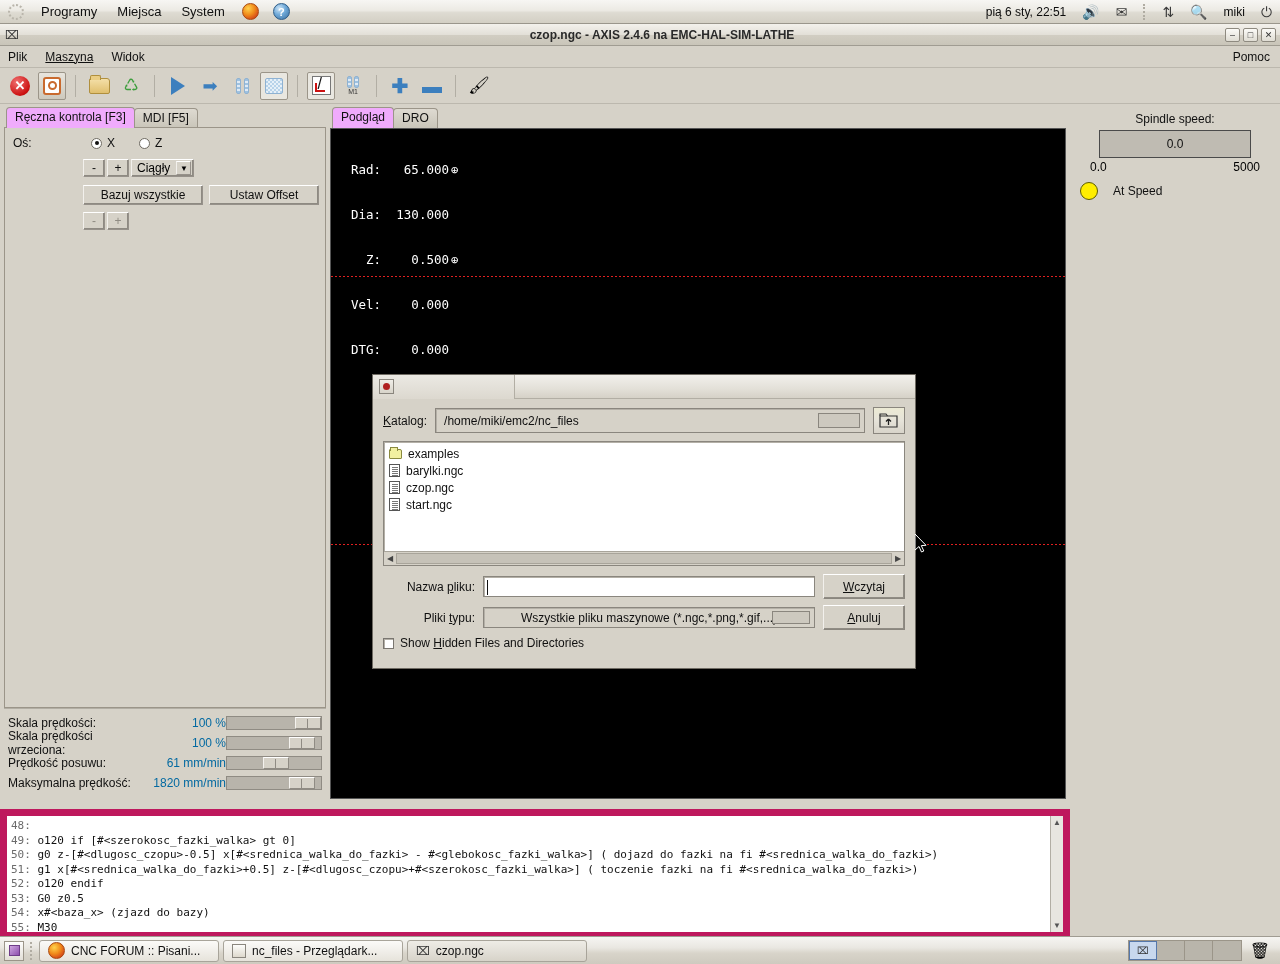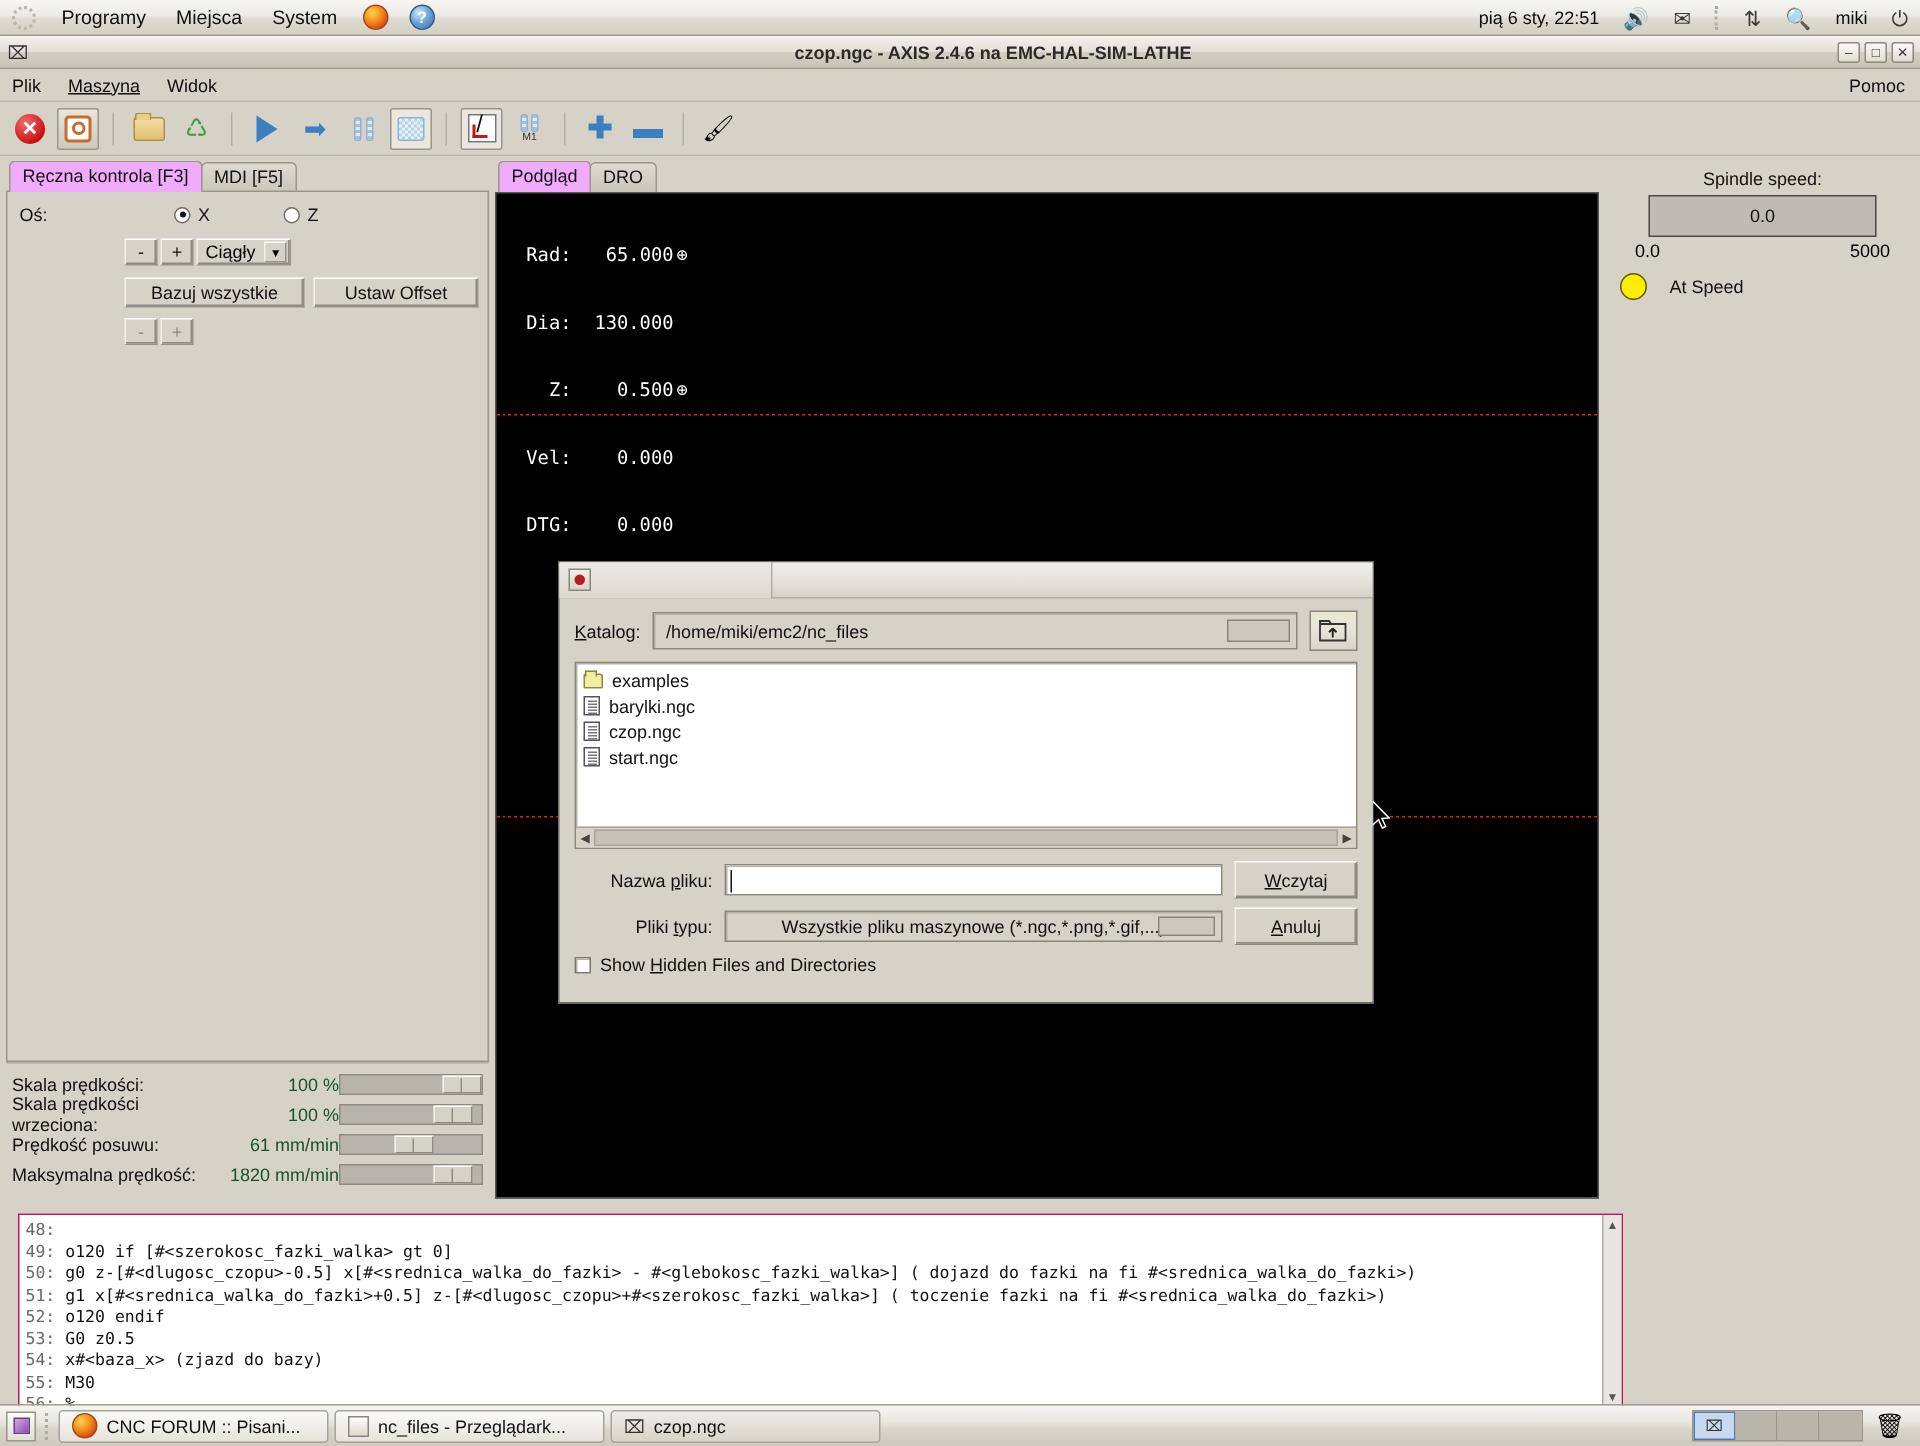--- a/index.html
+++ b/index.html
@@ -141,21 +141,21 @@
   .combo .arrow{width:15px;height:14px;border:1px solid #96918a;border-top-color:#fff;border-left-color:#f2f0ec;
      background:#d6d2c8;display:flex;align-items:center;justify-content:center;font-size:8px;}
   .spindle-icon{width:19px;height:19px;border:1px solid #96918a;background:#d6d2c8;
      display:flex;align-items:center;justify-content:center;font-size:13px;color:#7a2d7a;
      box-shadow:inset -1px -1px 0 #8e8a82;}
 
   
   #slider-block{border-top:1px solid #b2aea4;padding:4px 4px 6px 4px;}
   .srow{display:flex;align-items:center;height:20px;}
   .srow .name{font-size:12px;color:#101010;}
-  .srow .val{font-size:12px;color:#14532d;text-align:right;}
+  .srow .val{font-size:12px;color:#0369a1;text-align:right;}
   .slider{height:14px;background:#b8b4ab;border:1px solid #8f8b83;position:relative;flex:1;}
   .slider .thumb{position:absolute;top:0;width:26px;height:12px;background:#d6d2c8;
      border:1px solid #8f8b83;border-top-color:#fff;border-left-color:#f4f2ee;}
   .slider .thumb:after{content:"";position:absolute;left:11px;top:1px;width:1px;height:9px;background:#8f8b83;}
 
   
   #right-pane{flex:1;padding:3px 4px 0 0;display:flex;flex-direction:column;}
   #gl-area{
     background:#000;border:1px solid #555;flex:1;position:relative;overflow:hidden;
     font-family:"DejaVu Sans Mono", monospace;
@@ -172,22 +172,22 @@
   #spindle-pane{width:210px;padding-top:8px;text-align:center;}
   #spindle-pane .sp-title{font-size:12px;color:#101010;}
   .sp-box{width:152px;height:28px;margin:4px auto 0 auto;border:1px solid #4a4a4a;background:#bfbbb2;
      display:flex;align-items:center;justify-content:center;font-size:12px;color:#101010;}
   .sp-scale{width:170px;margin:2px auto 0 auto;display:flex;justify-content:space-between;font-size:12px;}
   .sp-led-row{display:flex;align-items:center;gap:15px;padding-left:10px;margin-top:8px;}
   .led{width:18px;height:18px;border-radius:50%;background:#ffee00;border:1px solid #5c5c00;}
 
   
   #gcode-pane{
-    position:absolute;left:12px;top:785px;width:1070px;height:130px;
-    background:#fff;border:1px solid #be185d;overflow:hidden;
+    position:absolute;left:0;top:785px;width:1070px;height:130px;
+    background:#fff;border:7px solid #be185d;overflow:hidden;
   }
   #gcode-inner{font-family:"DejaVu Sans Mono", monospace;font-size:11px;line-height:14.5px;padding:3px 0 0 4px;}
   .gl{white-space:pre;color:#111;}
   .gl .no{color:#6b6b6b;}
   #gcode-scroll{position:absolute;right:0;top:0;width:13px;height:100%;background:#e8e6e0;border-left:1px solid #b2aea4;}
   #gcode-scroll .arr{height:13px;text-align:center;font-size:8px;color:#555;line-height:13px;}
 
   
   #statusbar{position:absolute;left:0;top:916px;width:1280px;height:20px;background:#d6d2c8;display:flex;align-items:stretch;}
   #statusbar .cell{border:1px solid #9b9589;border-right:none;display:flex;align-items:center;padding-left:5px;font-size:12px;color:#101010;}
@@ -375,21 +375,21 @@
 
   <div id="axis-body">
 
     <div id="left-pane">
       <div class="tabrow">
         <div class="tab active">Ręczna kontrola [F3]</div>
         <div class="tab inactive">MDI [F5]</div>
       </div>
       <div class="panel-box">
 
-        <div class="row" style="padding:8px 0 0 8px;gap:25px;">
+        <div class="row" style="padding:8px 0 0 8px;">
           <div class="lbl" style="width:78px;">Oś:</div>
           <div class="row" style="gap:5px;">
             <span class="radio on"></span>
             <span class="lbl">X</span>
           </div>
           <div class="row" style="gap:5px;margin-left:24px;">
             <span class="radio"></span>
             <span class="lbl">Z</span>
           </div>
         </div>

